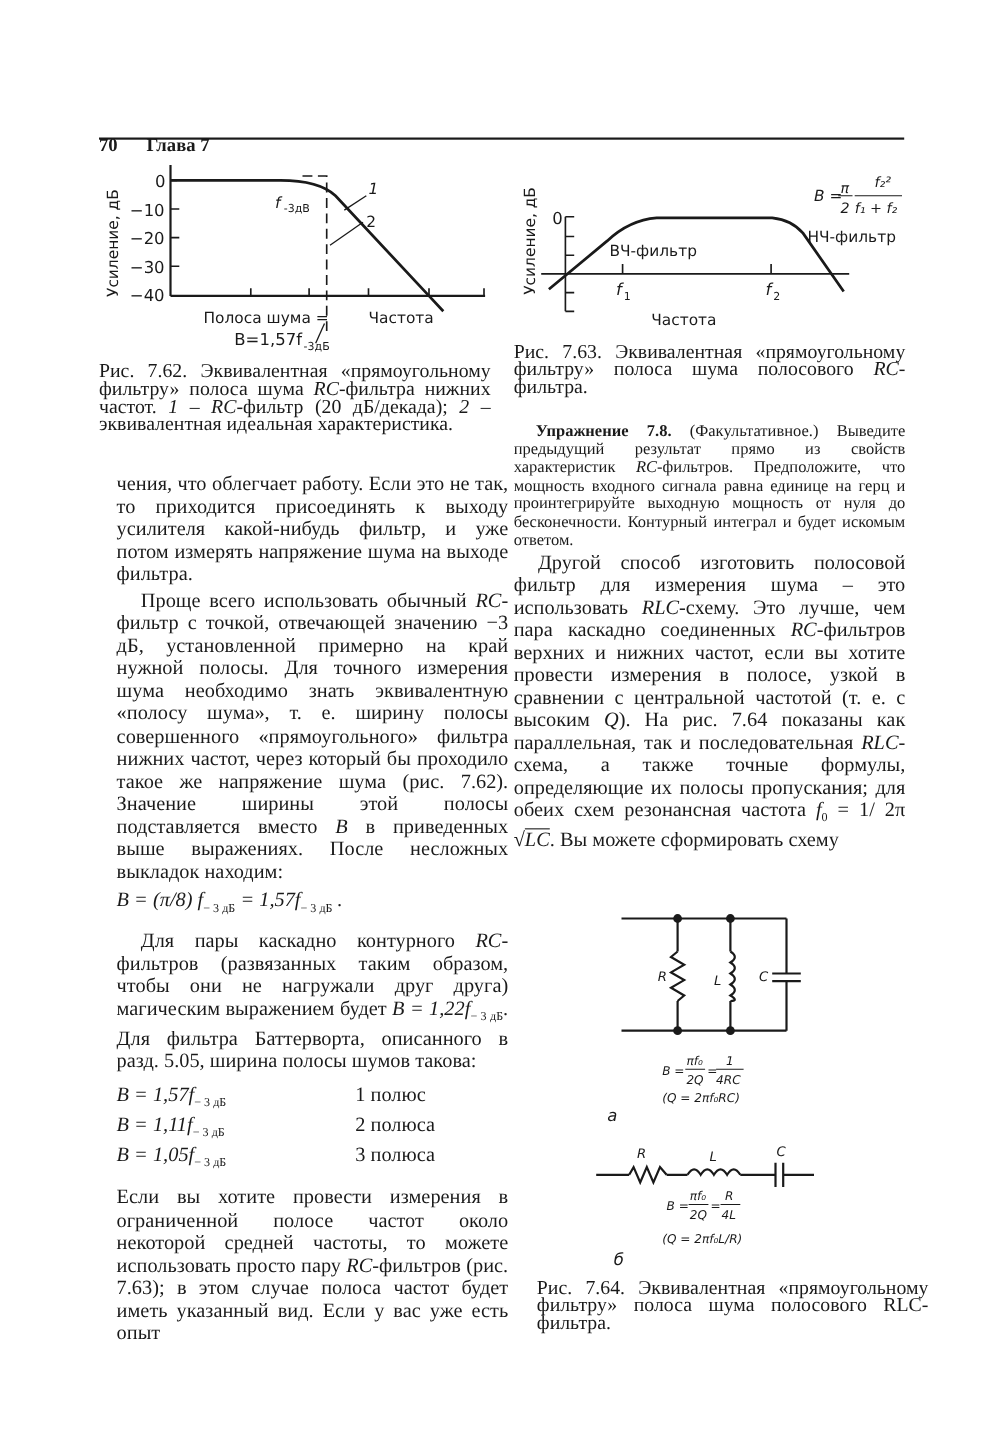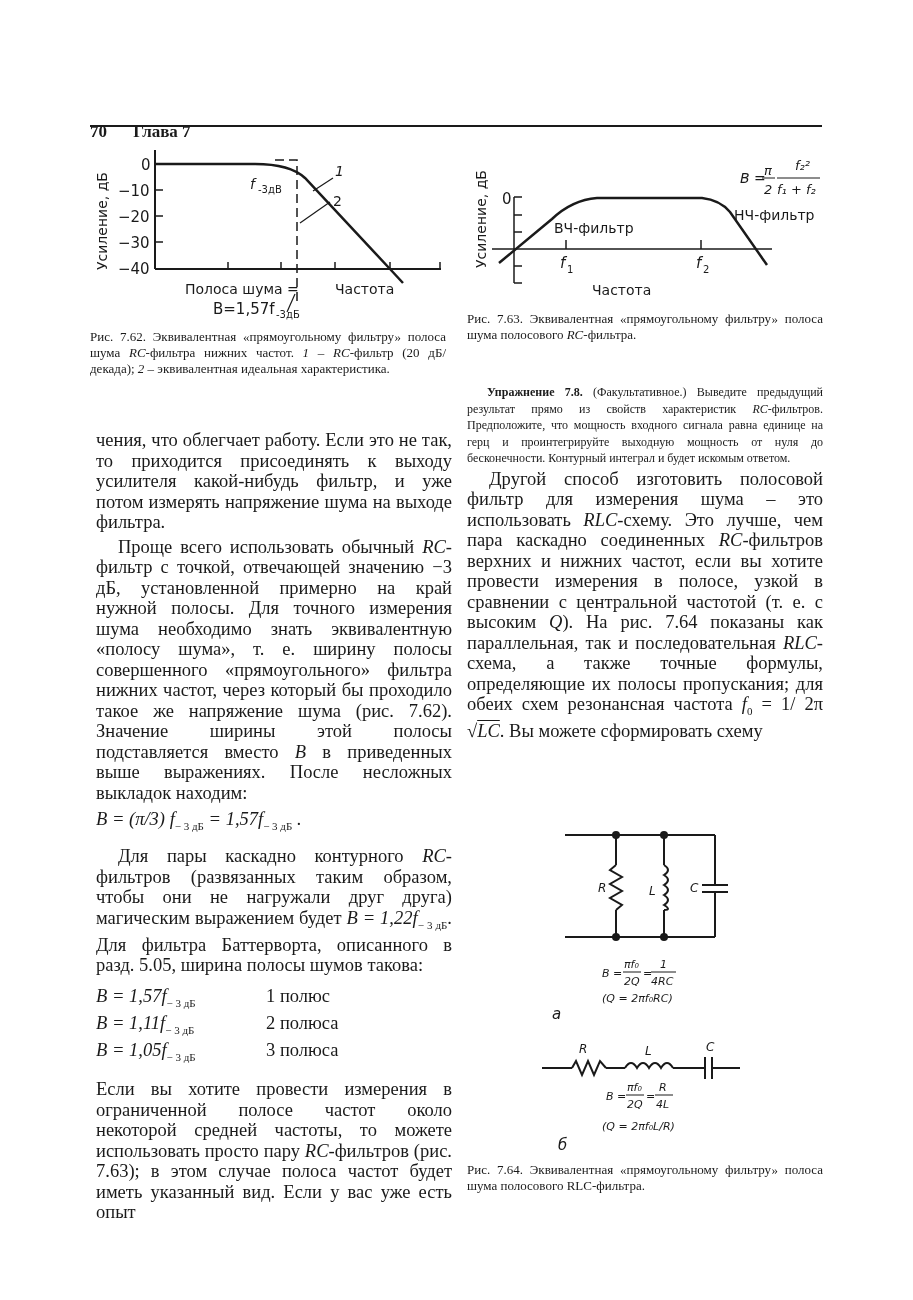--- a/index.html
+++ b/index.html
@@ -3,32 +3,32 @@
 <meta charset="utf-8">
 <style>
   html, body { margin: 0; padding: 0; background: #ffffff; }
   body { width: 913px; height: 1300px; position: relative; overflow: hidden;
          font-family: "Liberation Serif", "DejaVu Serif", serif; color: #1a1a1a; }
   .abs { position: absolute; }
   .running-head { left: 90px; top: 103px; font-weight: bold; font-size: 17px; margin-top: 19px; }
   .running-head .num { margin-right: 22px; }
   .head-rule { left: 90px; top: 125px; width: 732px; height: 2px; background: #1a1a1a; }
 
-  .caption { font-size: 13px; line-height: 16px; text-align: justify; }
+  .caption { font-size: 18px; line-height: 16px; text-align: justify; }
   .body { font-size: 18.5px; line-height: 20.5px; text-align: justify; }
   .body p { margin: 0; }
   .indent { text-indent: 22px; }
-  .small { font-size: 12px; line-height: 16.5px; text-align: justify; }
+  .small { font-size: 15px; line-height: 16.5px; text-align: justify; }
   .small p { margin: 0; text-indent: 20px; }
   .it { font-style: italic; }
   .bold { font-weight: bold; }
   sub { font-size: 11px; font-style: normal; }
   .formula { font-size: 18.5px; line-height: 20.5px; }
   .eqtable { font-size: 18.5px; line-height: 20.5px; }
-  .eqtable .row { display: flex; }
+  .eqtable .row { display: flex; gap: 47px; }
   .eqtable .lhs { width: 170px; }
   svg text { font-family: "DejaVu Sans", sans-serif; fill: #1a1a1a; }
 </style>
 </head>
 <body>
 
 <div class="abs running-head">
   <span class="num">70</span>
   <span>Глава 7</span>
 </div>
@@ -113,24 +113,24 @@
     <text x="333" y="30" font-size="13">f₂²</text>
     <line x1="315" y1="38" x2="358" y2="38" stroke="#1a1a1a" stroke-width="1"></line>
     <text x="315" y="54" font-size="13">f₁ + f₂</text>
   </g>
 </svg>
 
 <div class="abs caption" style="left:467px;top:311px;width:356px">
   <span>Рис. 7.63. Эквивалентная «прямоугольному фильтру» полоса шума полосового </span><span class="it">RC</span><span>-фильтра.</span>
 </div>
 
-<div class="abs body" style="left:96px;top:430px;width:356px">
+<div class="abs body" style="left:106px;top:430px;width:356px">
   <p>чения, что облегчает работу. Если это не так, то приходится присоединять к выходу усилителя какой-нибудь фильтр, и уже потом измерять напряжение шума на выходе фильтра.</p>
   <p class="indent" style="margin-top:4px"><span>Проще всего использовать обычный </span><span class="it">RC</span><span>-фильтр с точкой, отвечающей значению −3 дБ, установленной примерно на край нужной полосы. Для точного измерения шума необходимо знать эквивалентную «полосу шума», т. е. ширину полосы совершенного «прямоугольного» фильтра нижних частот, через который бы проходило такое же напряжение шума (рис. 7.62). Значение ширины этой полосы подставляется вместо </span><span class="it">B</span><span> в приведенных выше выражениях. После несложных выкладок находим:</span></p>
-  <div class="formula it" style="margin-top:6px"><span>B = (π/3) f</span><sub>− 3 дБ</sub><span> = 1,57f</span><sub>− 3 дБ</sub><span> .</span></div>
+  <div class="formula it" style="margin-top:6px"><span>B = (π/8) f</span><sub>− 3 дБ</sub><span> = 1,57f</span><sub>− 3 дБ</sub><span> .</span></div>
   <p class="indent" style="margin-top:10px"><span>Для пары каскадно контурного </span><span class="it">RC</span><span>-фильтров (развязанных таким образом, чтобы они не нагружали друг друга) магическим выражением будет </span><span class="it">B = 1,22f</span><sub>− 3 дБ</sub><span>. Для фильтра Баттерворта, описанного в разд. 5.05, ширина полосы шумов такова:</span></p>
   <div class="eqtable" style="margin-top:10px">
     <div class="row">
         <span class="lhs it"><span>B = 1,57f</span><sub>− 3 дБ</sub></span>
         <span>1 полюс</span>
       </div>
     <div class="row">
         <span class="lhs it"><span>B = 1,11f</span><sub>− 3 дБ</sub></span>
         <span>2 полюса</span>
       </div>
@@ -212,13 +212,13 @@
     <text x="97" y="283">2Q</text>
     <text x="116" y="275">=</text>
     <text x="129" y="266">R</text>
     <line x1="125" y1="270" x2="143" y2="270" stroke="#1a1a1a"></line>
     <text x="126" y="283">4L</text>
     <text x="72" y="305">(Q = 2πf₀L/R)</text>
   </g>
   <text x="28" y="325" font-size="15" font-style="italic">б</text>
 </svg>
 
-<div class="abs caption" style="left:467px;top:1162px;width:356px">Рис. 7.64. Эквивалентная «прямоугольному фильтру» полоса шума полосового RLC-фильтра.</div>
+<div class="abs caption" style="left:488px;top:1162px;width:356px">Рис. 7.64. Эквивалентная «прямоугольному фильтру» полоса шума полосового RLC-фильтра.</div>
 
 </body></html>

